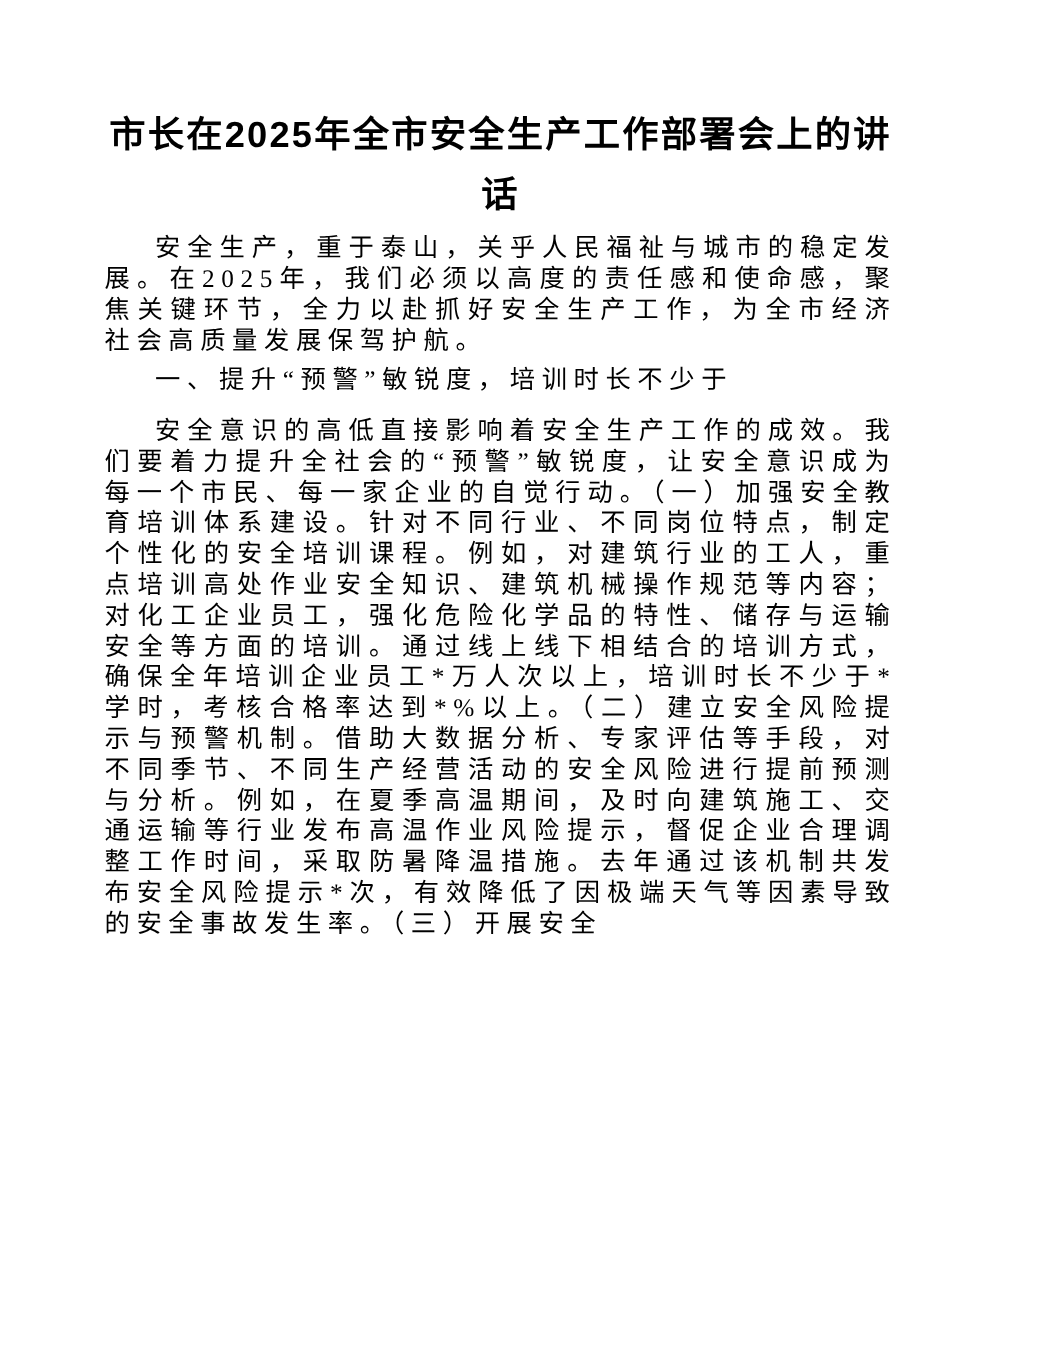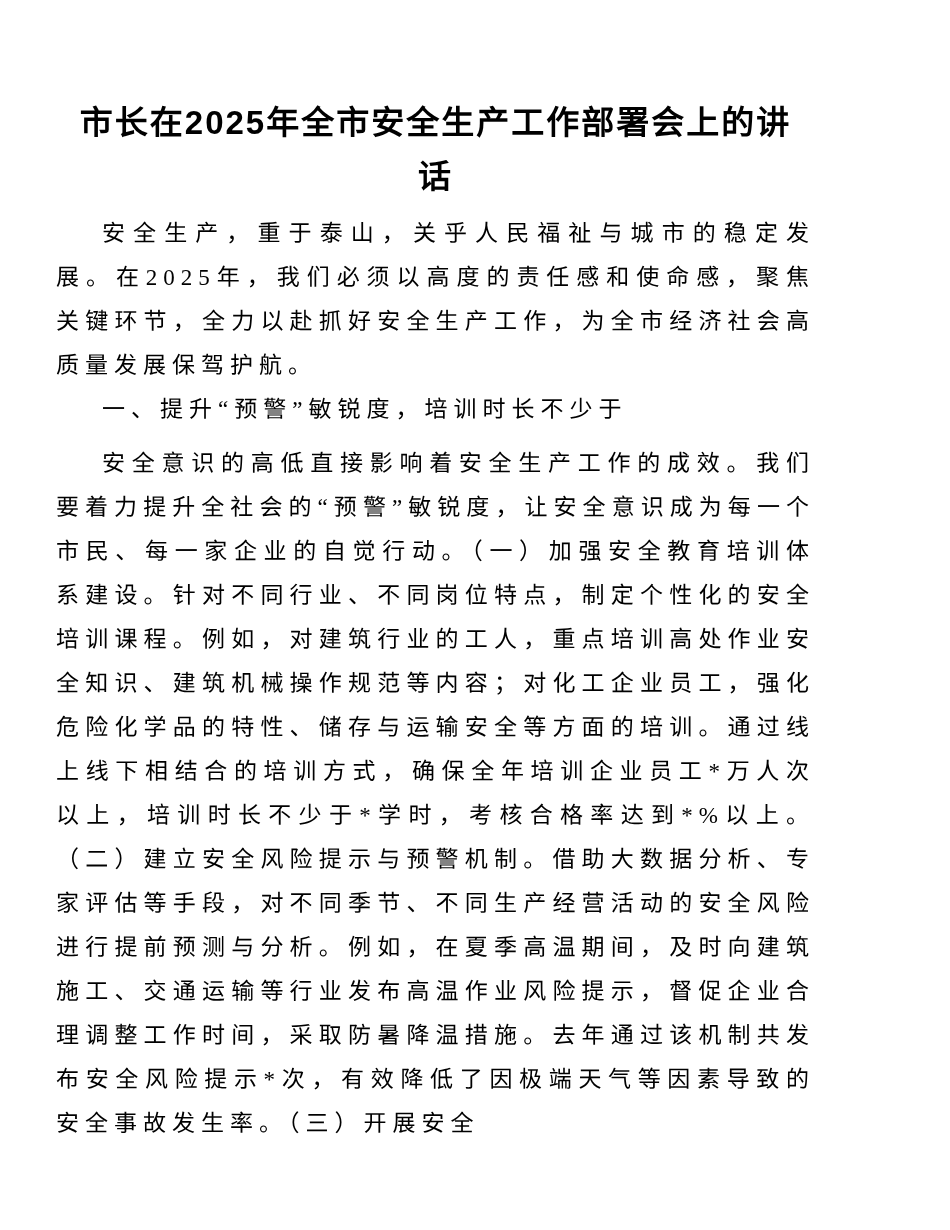--- a/index.html
+++ b/index.html
@@ -5,38 +5,38 @@
   html, body {
     margin: 0;
     padding: 0;
     background: #ffffff;
   }
   .page {
     position: relative;
     width: 950px;
     height: 1230px;
     box-sizing: border-box;
-    padding: 96px 135px 0 56px;
+    padding: 96px 135px 0 95px;
     background: #ffffff;
     color: #000000;
     overflow: hidden;
   }
   .doc-title {
     font-family: "Liberation Sans", "DejaVu Sans", sans-serif;
     font-weight: 700;
     font-size: 33px;
     line-height: 54px;
     letter-spacing: 2px;
     text-align: center;
     margin: 0;
   }
   .para {
     font-family: "Liberation Serif", "DejaVu Serif", serif;
     font-size: 23px;
-    line-height: 44px;
+    line-height: 28px;
     letter-spacing: 6px;
     text-align: justify;
     text-justify: inter-character;
     text-indent: 2em;
     margin: 8px 0 0 0;
   }
   .section-heading {
     font-family: "Liberation Serif", "DejaVu Serif", serif;
     font-size: 23px;
     line-height: 44px;

